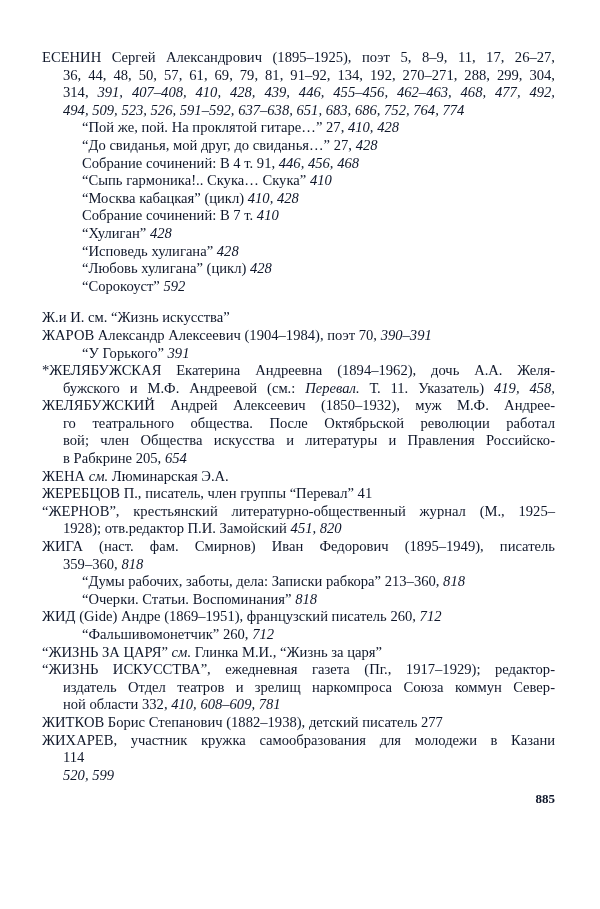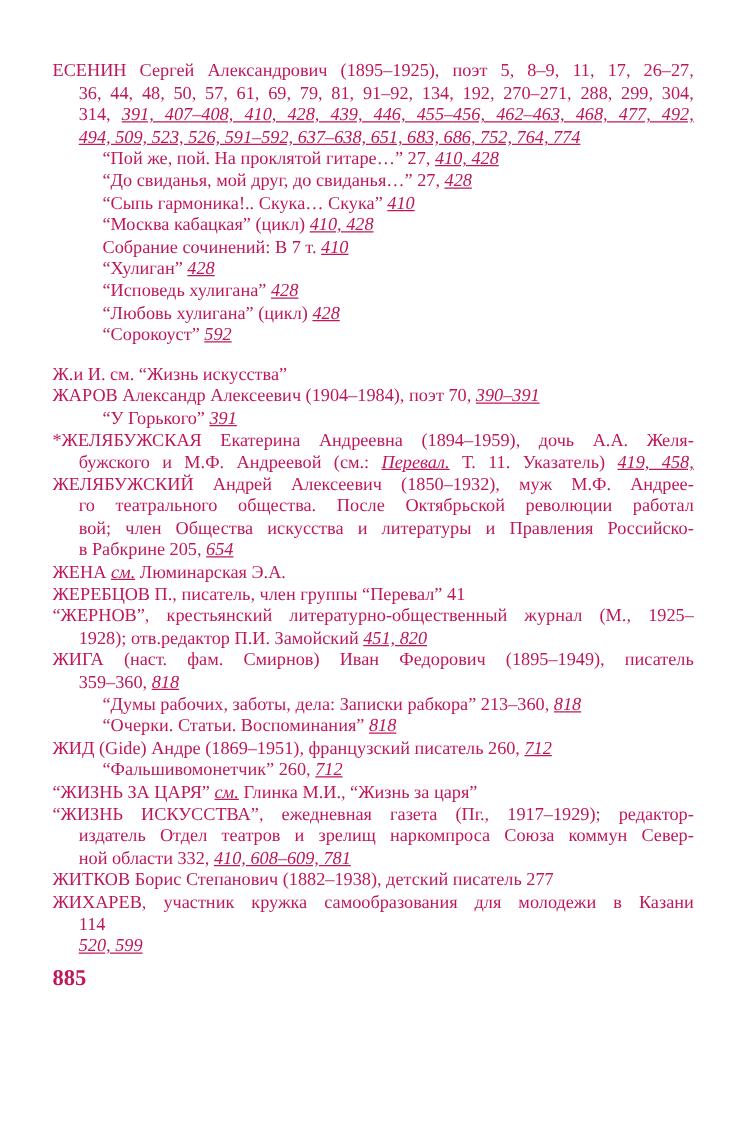--- a/index.html
+++ b/index.html
@@ -6,72 +6,73 @@
     margin: 0;
     padding: 0;
     background: #ffffff;
   }
   .page {
     position: relative;
     width: 600px;
     height: 909px;
     box-sizing: border-box;
     background: #ffffff;
-    color: #be185d;
+    color: #0f172a;
     font-family: "Liberation Serif", serif;
     padding: 49px 45px 0 42px;
     overflow: hidden;
   }
   .line {
     font-size: 14.6px;
     line-height: 17.6px;
     height: 17.6px;
     overflow: visible;
     white-space: nowrap;
   }
   .line.j {
     white-space: normal;
     text-align: justify;
     text-align-last: justify;
   }
   .blank { height: 14px; }
   .ind1 { padding-left: 21px; }
   .ind2 { padding-left: 40px; }
-  .it { font-style: italic; text-decoration: underline; }
+  .it { font-style: italic; }
   .pagenum {
     margin-top: 6px;
-    text-align: left;
+    text-align: right;
     font-weight: bold;
-    font-size: 18px;
+    font-size: 13px;
     line-height: 18px;
   }
 </style>
 </head>
 <body>
 
 <div class="page">
   <div id="lines-container">
       <div class="line j"><span class="">ЕСЕНИН Сергей Александрович (1895–1925), поэт 5, 8–9, 11, 17, 26–27,</span></div>
       <div class="line ind1 j"><span class="">36, 44, 48, 50, 57, 61, 69, 79, 81, 91–92, 134, 192, 270–271, 288, 299, 304,</span></div>
       <div class="line ind1 j"><span class="">314, </span><span class="it">391, 407–408, 410, 428, 439, 446, 455–456, 462–463, 468, 477, 492,</span></div>
       <div class="line ind1"><span class="it">494, 509, 523, 526, 591–592, 637–638, 651, 683, 686, 752, 764, 774</span></div>
       <div class="line ind2"><span class="">“Пой же, пой. На проклятой гитаре…” 27, </span><span class="it">410, 428</span></div>
       <div class="line ind2"><span class="">“До свиданья, мой друг, до свиданья…” 27, </span><span class="it">428</span></div>
+      <div class="line ind2"><span class="">Собрание сочинений: В 4 т. 91, </span><span class="it">446, 456, 468</span></div>
       <div class="line ind2"><span class="">“Сыпь гармоника!.. Скука… Скука” </span><span class="it">410</span></div>
       <div class="line ind2"><span class="">“Москва кабацкая” (цикл) </span><span class="it">410, 428</span></div>
       <div class="line ind2"><span class="">Собрание сочинений: В 7 т. </span><span class="it">410</span></div>
       <div class="line ind2"><span class="">“Хулиган” </span><span class="it">428</span></div>
       <div class="line ind2"><span class="">“Исповедь хулигана” </span><span class="it">428</span></div>
       <div class="line ind2"><span class="">“Любовь хулигана” (цикл) </span><span class="it">428</span></div>
       <div class="line ind2"><span class="">“Сорокоуст” </span><span class="it">592</span></div>
       <div class="blank"></div>
       <div class="line"><span class="">Ж.и И. см. “Жизнь искусства”</span></div>
       <div class="line"><span class="">ЖАРОВ Александр Алексеевич (1904–1984), поэт 70, </span><span class="it">390–391</span></div>
       <div class="line ind2"><span class="">“У Горького” </span><span class="it">391</span></div>
-      <div class="line j"><span class="">*ЖЕЛЯБУЖСКАЯ Екатерина Андреевна (1894–1959), дочь А.А. Желя-</span></div>
+      <div class="line j"><span class="">*ЖЕЛЯБУЖСКАЯ Екатерина Андреевна (1894–1962), дочь А.А. Желя-</span></div>
       <div class="line ind1 j"><span class="">бужского и М.Ф. Андреевой (см.: </span><span class="it">Перевал.</span><span class=""> Т. 11. Указатель) </span><span class="it">419, 458,</span></div>
       <div class="line j"><span class="">ЖЕЛЯБУЖСКИЙ Андрей Алексеевич (1850–1932), муж М.Ф. Андрее-</span></div>
       <div class="line ind1 j"><span class="">го театрального общества. После Октябрьской революции работал</span></div>
       <div class="line ind1 j"><span class="">вой; член Общества искусства и литературы и Правления Российско-</span></div>
       <div class="line ind1"><span class="">в Рабкрине 205, </span><span class="it">654</span></div>
       <div class="line"><span class="">ЖЕНА </span><span class="it">см.</span><span class=""> Люминарская Э.А.</span></div>
       <div class="line"><span class="">ЖЕРЕБЦОВ П., писатель, член группы “Перевал” 41</span></div>
       <div class="line j"><span class="">“ЖЕРНОВ”, крестьянский литературно-общественный журнал (М., 1925–</span></div>
       <div class="line ind1"><span class="">1928); отв.редактор П.И. Замойский </span><span class="it">451, 820</span></div>
       <div class="line j"><span class="">ЖИГА (наст. фам. Смирнов) Иван Федорович (1895–1949), писатель</span></div>

